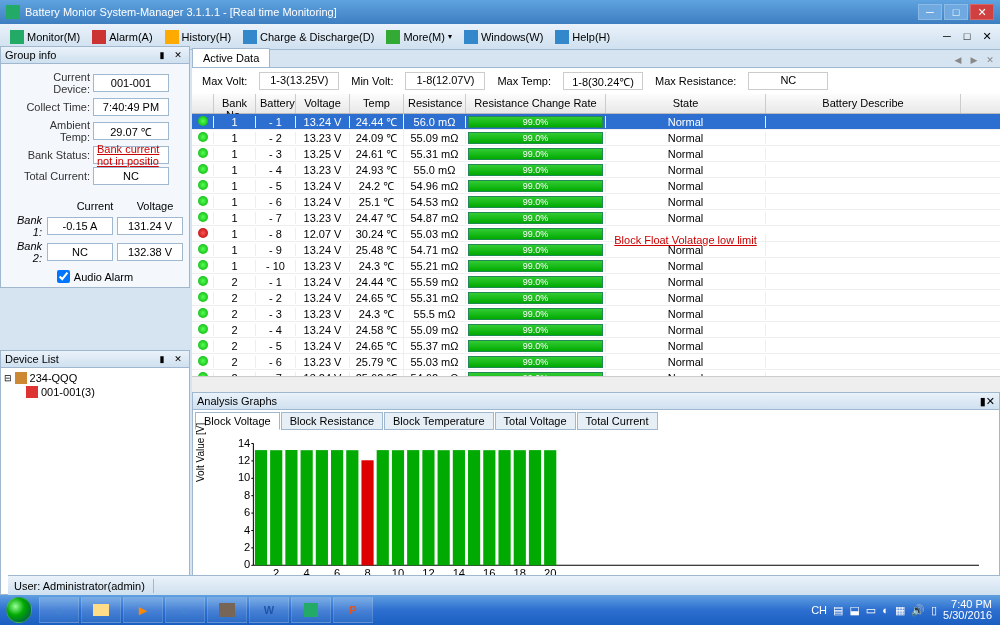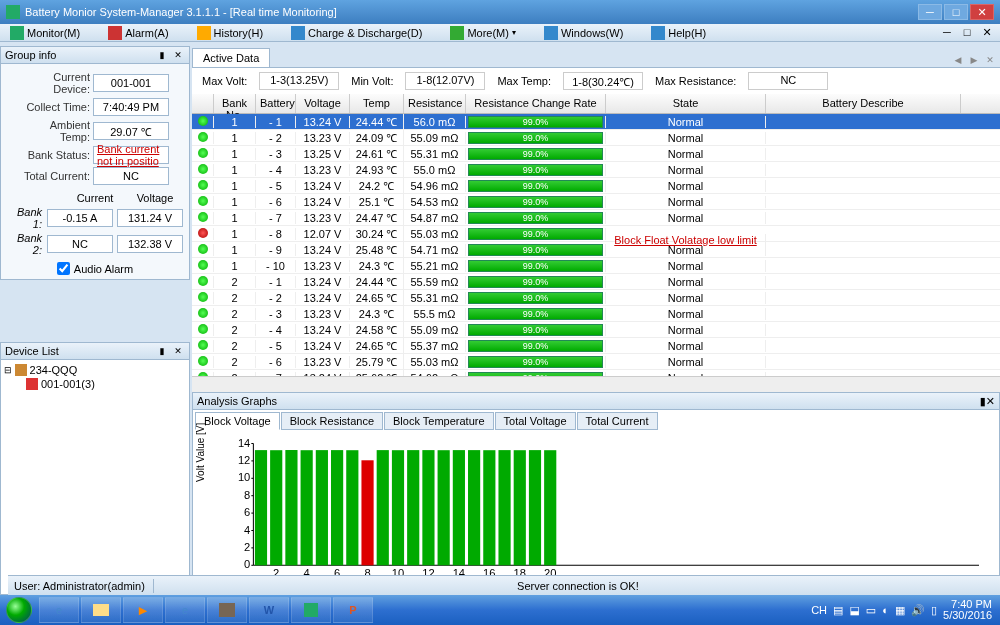--- a/index.html
+++ b/index.html
@@ -2,34 +2,34 @@
 <html><head>
 <meta charset="utf-8">
 <style>
 * { box-sizing: border-box; margin: 0; padding: 0; font-family: Tahoma, Arial, sans-serif; font-size: 11px; }
 body { background: #d6e4f2; overflow: hidden; width: 1000px; height: 625px; position: relative; }
 .titlebar { height: 24px; background: linear-gradient(#5fa3e0, #3d7ec0); color: #fff; display: flex; align-items: center; padding: 0 6px; }
 .titlebar .ico { width: 14px; height: 14px; background: #2a6; margin-right: 5px; }
 .titlebar .ctl { margin-left: auto; display: flex; gap: 2px; }
 .titlebar .ctl span { width: 24px; height: 16px; background: #6fa9e0; border: 1px solid #fff3; display: inline-flex; align-items: center; justify-content: center; color: #fff; cursor: pointer; }
 .titlebar .ctl .close { background: #d04040; }
-.menubar { height: 18px; background: linear-gradient(#eaf2fa, #cfe0ef); display: flex; align-items: center; padding: 0 4px; gap: 16px; border-bottom: 1px solid #9fb8d0; }
+.menubar { height: 26px; background: linear-gradient(#eaf2fa, #cfe0ef); display: flex; align-items: center; padding: 0 4px; gap: 0; border-bottom: 1px solid #9fb8d0; }
 .menubar .mi { padding: 2px 6px; display: flex; align-items: center; gap: 3px; cursor: pointer; }
 .menubar .mico { width: 14px; height: 14px; display: inline-block; }
 .client { position: absolute; top: 46px; left: 0; right: 0; bottom: 30px; display: flex; }
 .leftcol { width: 190px; display: flex; flex-direction: column; gap: 2px; }
 .panelhdr { height: 18px; background: linear-gradient(#eaf2fa, #cfe0ef); border: 1px solid #9fb8d0; display: flex; align-items: center; padding: 0 4px; }
 .panelhdr .x { margin-left: auto; display: flex; gap: 2px; }
 .panelhdr .x span { width: 14px; height: 14px; font-size: 9px; cursor: pointer; display: inline-flex; align-items: center; justify-content: center; }
 .grpbody { background: #f4f8fc; border: 1px solid #9fb8d0; border-top: none; padding: 4px; flex: 0 0 auto; }
 .grow { display: flex; align-items: center; margin: 3px 16px; }
 .glbl { width: 72px; text-align: right; padding-right: 3px; color: #333; }
 .gval { flex: 1; height: 18px; border: 1px solid #9fb8d0; background: #fff; padding: 1px 3px; display: flex; align-items: center; justify-content: center; }
 .gval.red { color: #c00; text-decoration: underline; }
-.subhdr { display: flex; margin-top: 7px; }
+.subhdr { display: flex; margin-top: 15px; }
 .subhdr div { flex: 1; text-align: center; }
 .grow2 { display: flex; align-items: center; margin: 2px 0; }
 .grow2 .glbl2 { width: 40px; text-align: right; padding-right: 3px; font-style: italic; }
 .grow2 .gv { flex: 1; height: 18px; border: 1px solid #9fb8d0; background: #fff; margin: 0 2px; display: flex; align-items: center; justify-content: center; }
 .chk { display: flex; align-items: center; justify-content: center; margin-top: 6px; gap: 4px; }
 .devbody { background: #fff; border: 1px solid #9fb8d0; border-top: none; flex: 1; padding: 3px; }
 .tree { font-size: 11px; }
 .tnode { display: flex; align-items: center; gap: 3px; padding: 1px 0; }
 .tnode.child { padding-left: 22px; }
 .treei { width: 12px; height: 12px; display: inline-block; }
@@ -530,21 +530,20 @@
           <span><span class="sw" style="background:#d00"></span><span>Anormal</span></span>
         </div>
       </div>
     </div>
   </div>
 </div>
 
 <div class="status">
   <span>User: Administrator(admin)</span>
   <div class="sep"></div>
-  <span style="flex:1;text-align:center">Server connection is OK!</span>
 </div>
 
 <div class="taskbar">
   <div class="startbtn">
       <div class="orb"></div>
     </div>
   <div class="tbicon">
       <span style="color:#48c">e</span>
     </div>
   <div class="tbicon">

